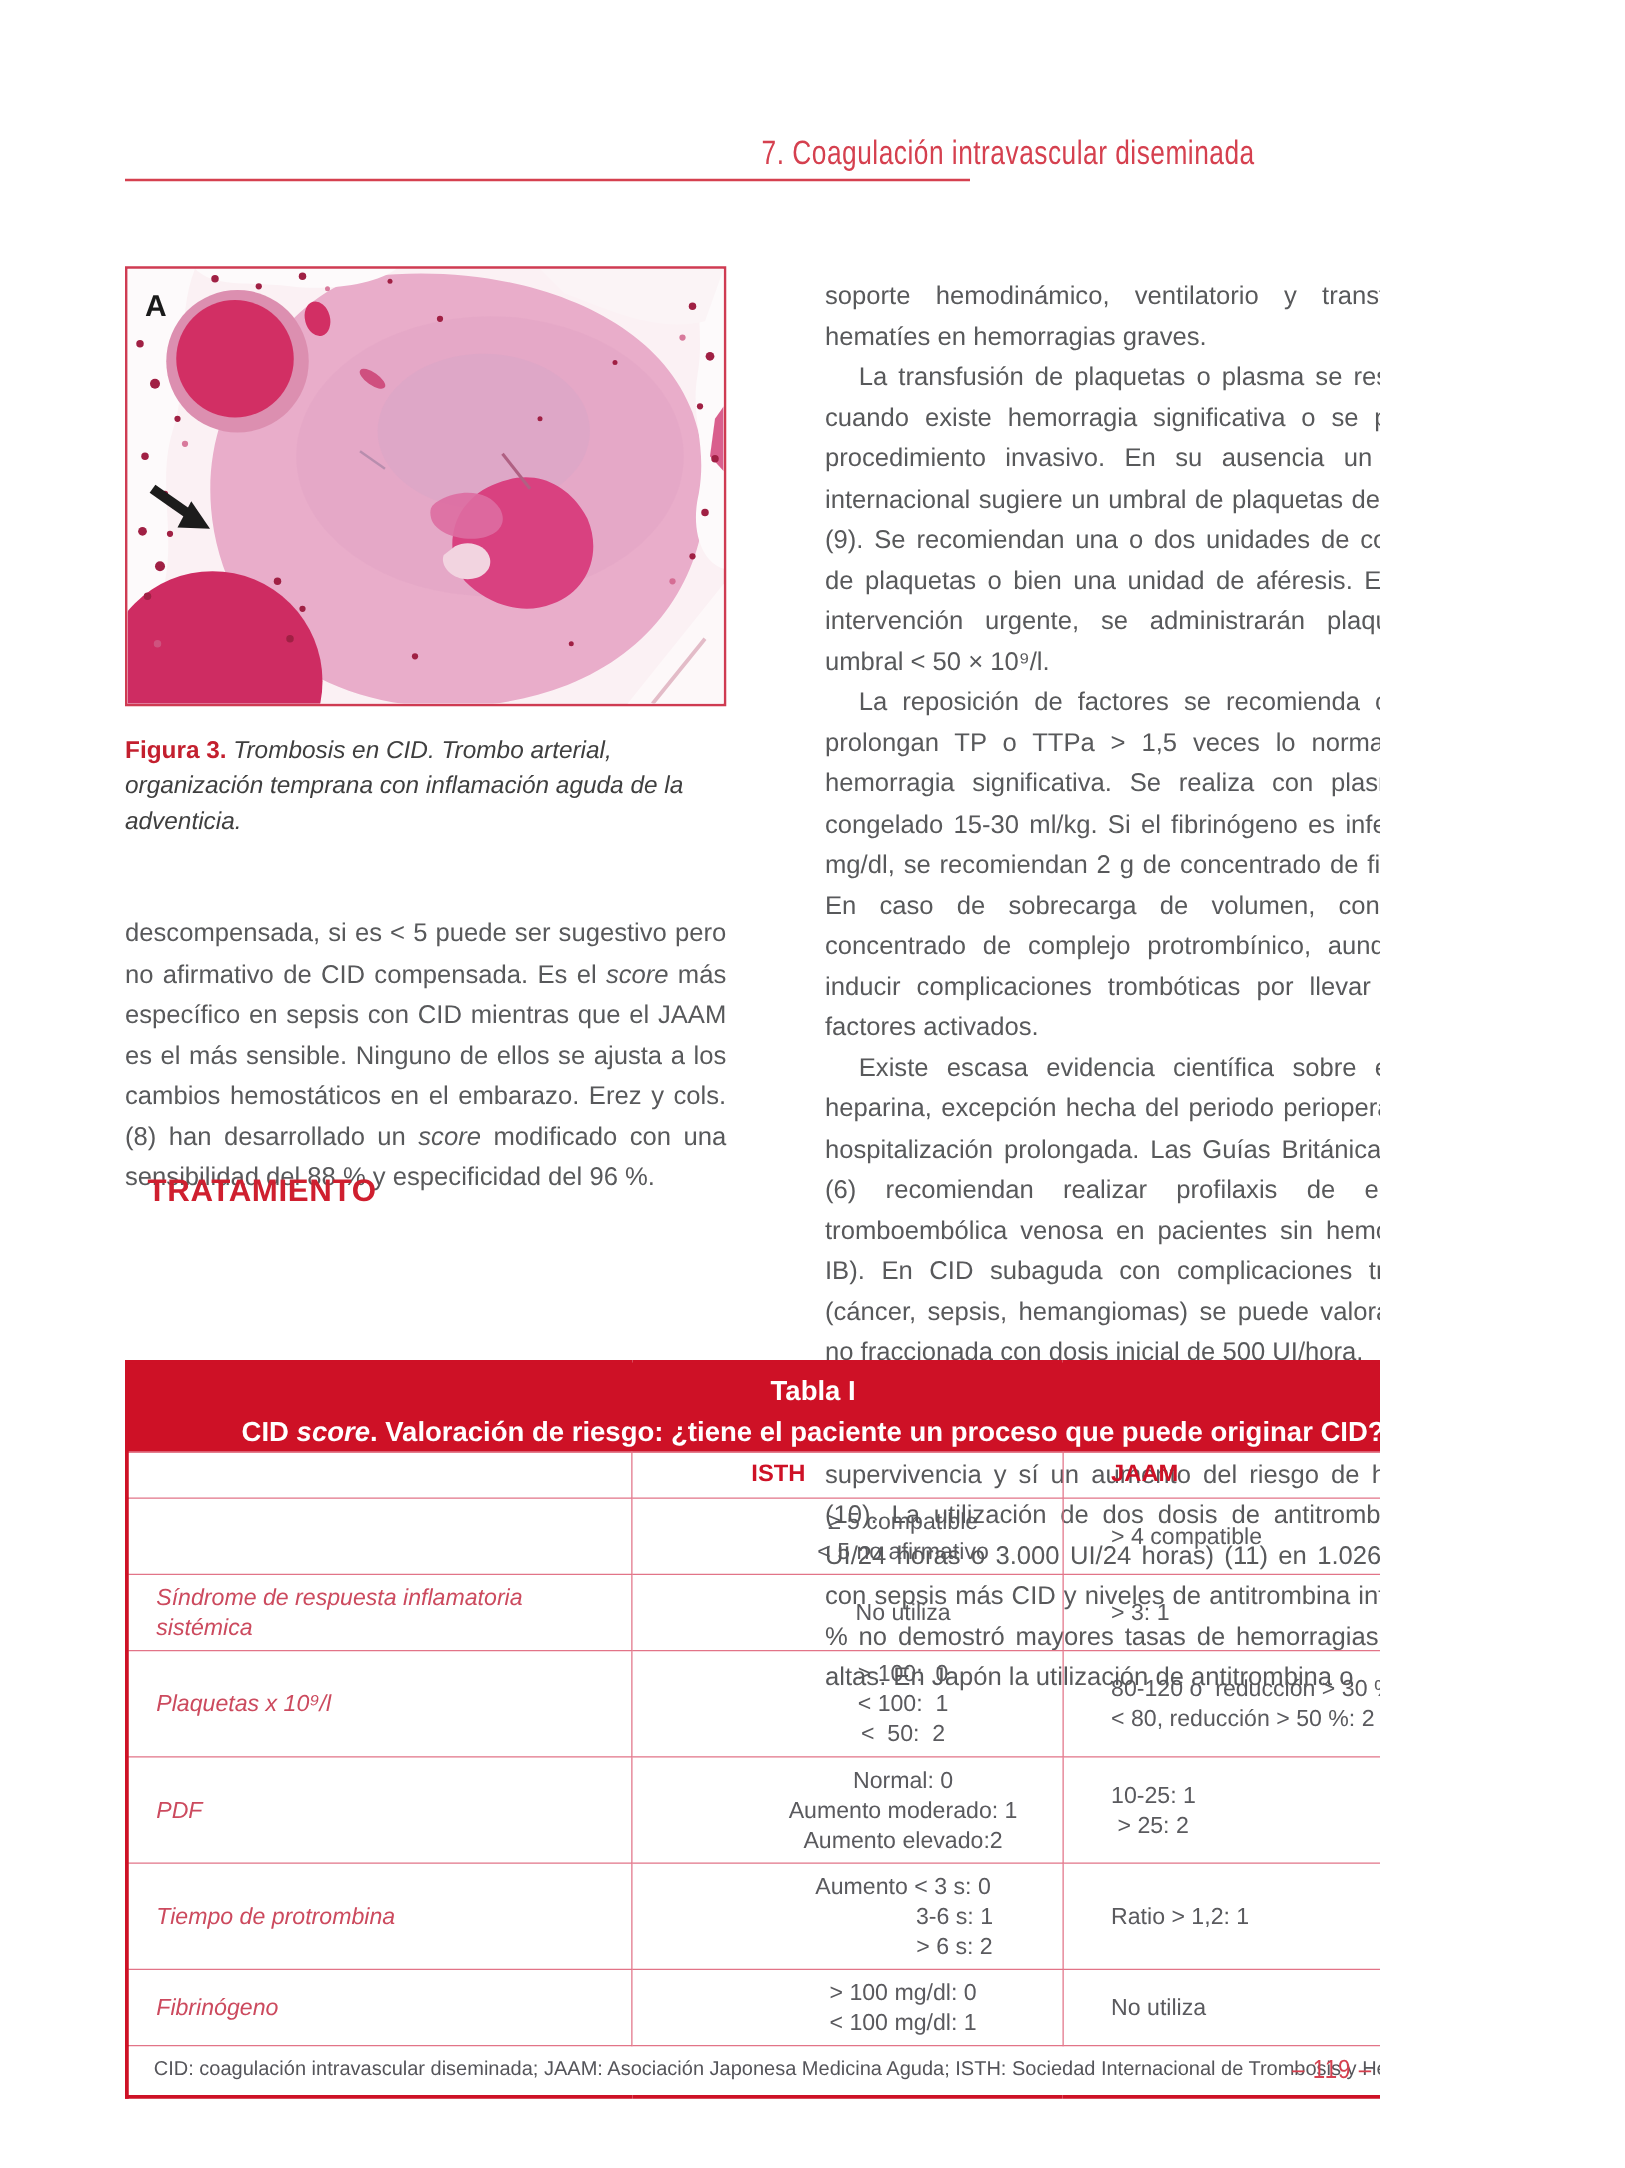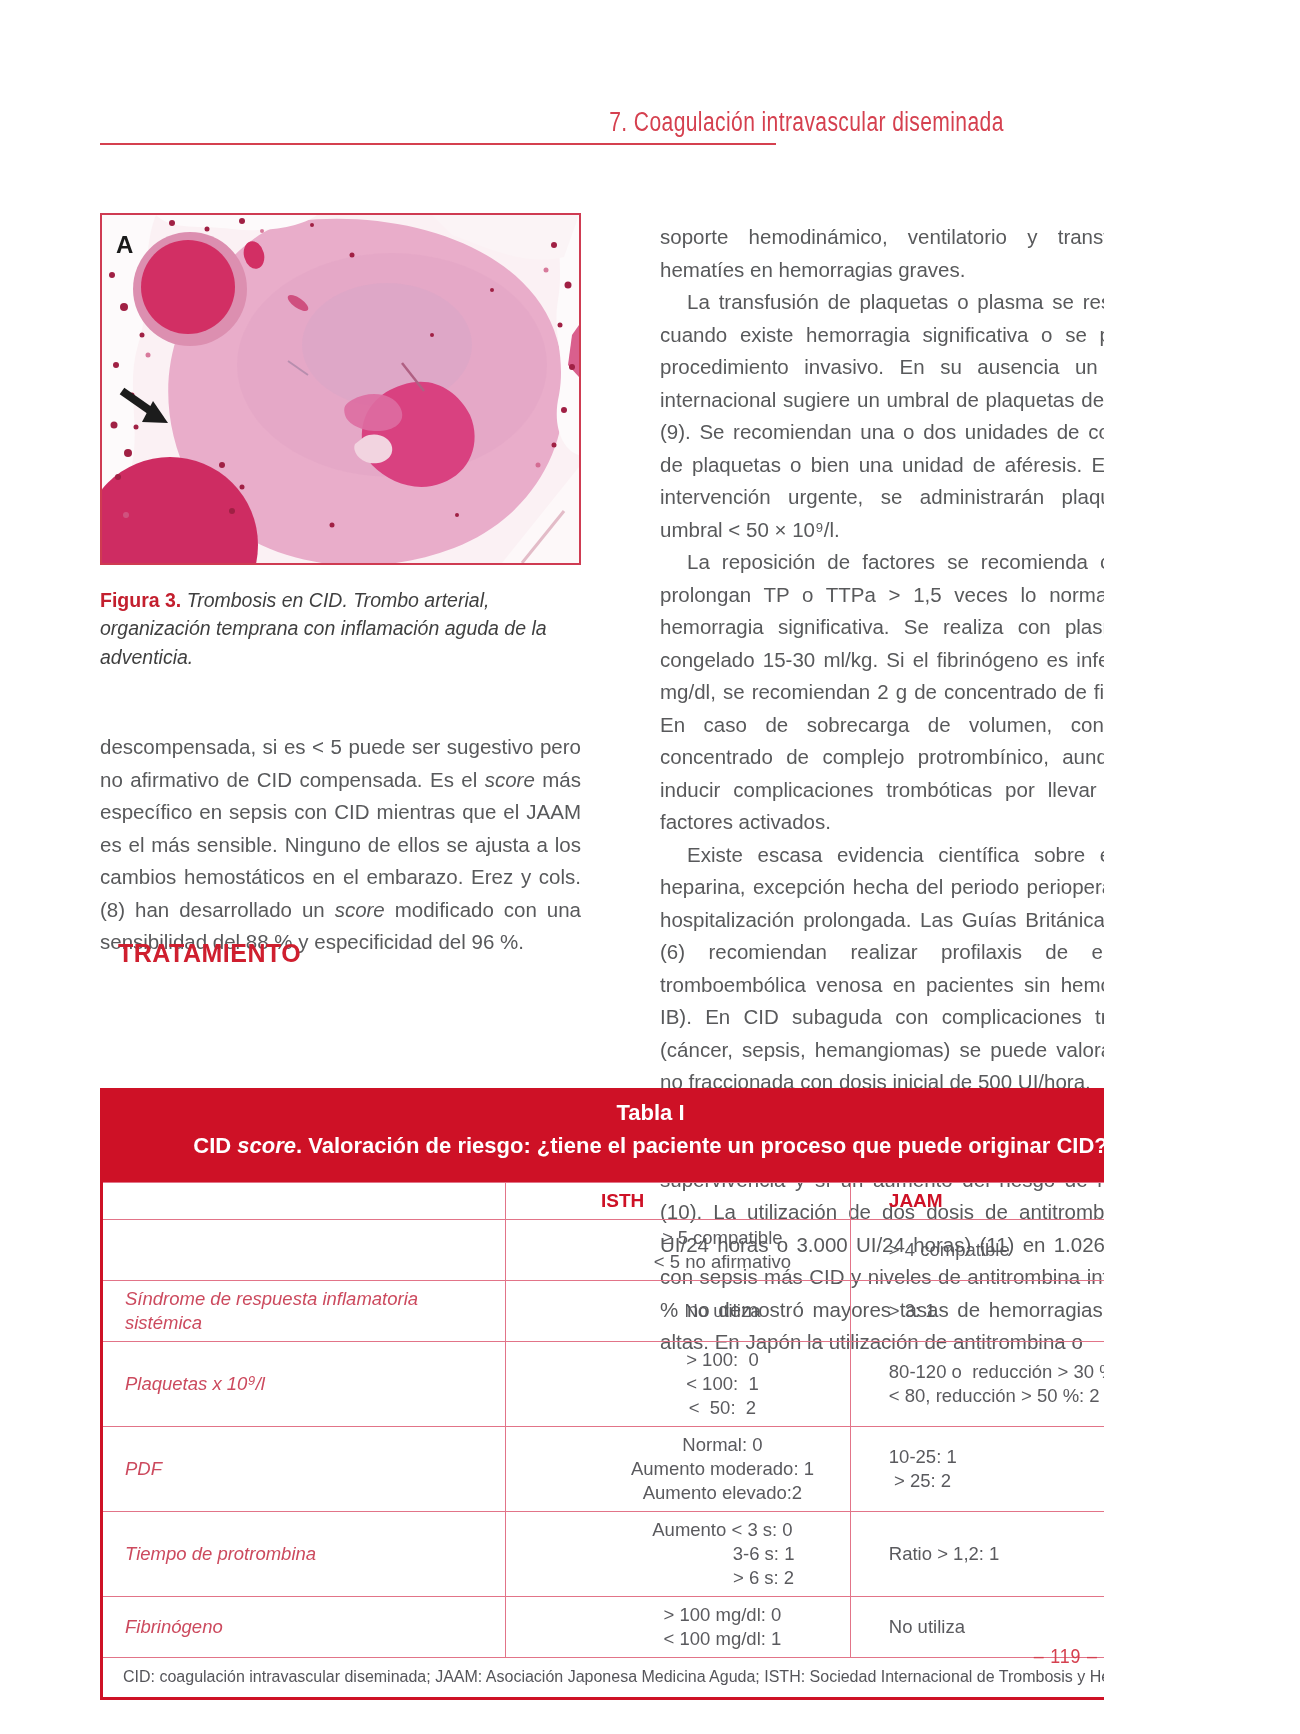--- a/index.html
+++ b/index.html
@@ -39,21 +39,21 @@
     font-size:25px;font-weight:bold;letter-spacing:.5px;text-align:right;
   }
   .col-left-p2{position:absolute;left:100px;top:996px;width:481px;}
   .col-right{position:absolute;left:660px;top:221px;width:541px;}
   .col-right p{margin:0;}
   .col-right p.indent{text-indent:27px;}
 
   
   .table-wrap{position:absolute;left:100px;top:1088px;width:1101px;}
   table.cid{width:100%;border-collapse:collapse;border:3px solid #ce1126;}
-  .banner{background:#ce1126;color:#ffffff;text-align:center;padding:9px 10px 23px;}
+  .banner{background:#ce1126;color:#ffffff;text-align:center;padding:9px 10px 2px;}
   .banner .t1{display:block;font-size:22px;font-weight:bold;margin-bottom:7px;}
   .banner .t2{display:block;font-size:22px;font-weight:bold;}
   table.cid th,table.cid td{border:1px solid #e27488;box-sizing:border-box;}
   table.cid th.colhead{
     color:#ce1126;font-size:19px;font-weight:bold;text-align:left;padding:7px 6px;
   }
   th.c-isth,td.c-isth{padding-left:95px !important;width:31.4%;text-align:center;}
   th.c-jaam,td.c-jaam{padding-left:38px !important;width:31.8%;margin-left:47px;}
   td{vertical-align:middle;color:#5a5a5e;font-size:18.5px;padding:6px 6px;}
   td.c-label{padding-left:22px;color:#cc4a5e;font-style:italic;width:36.8%;}

